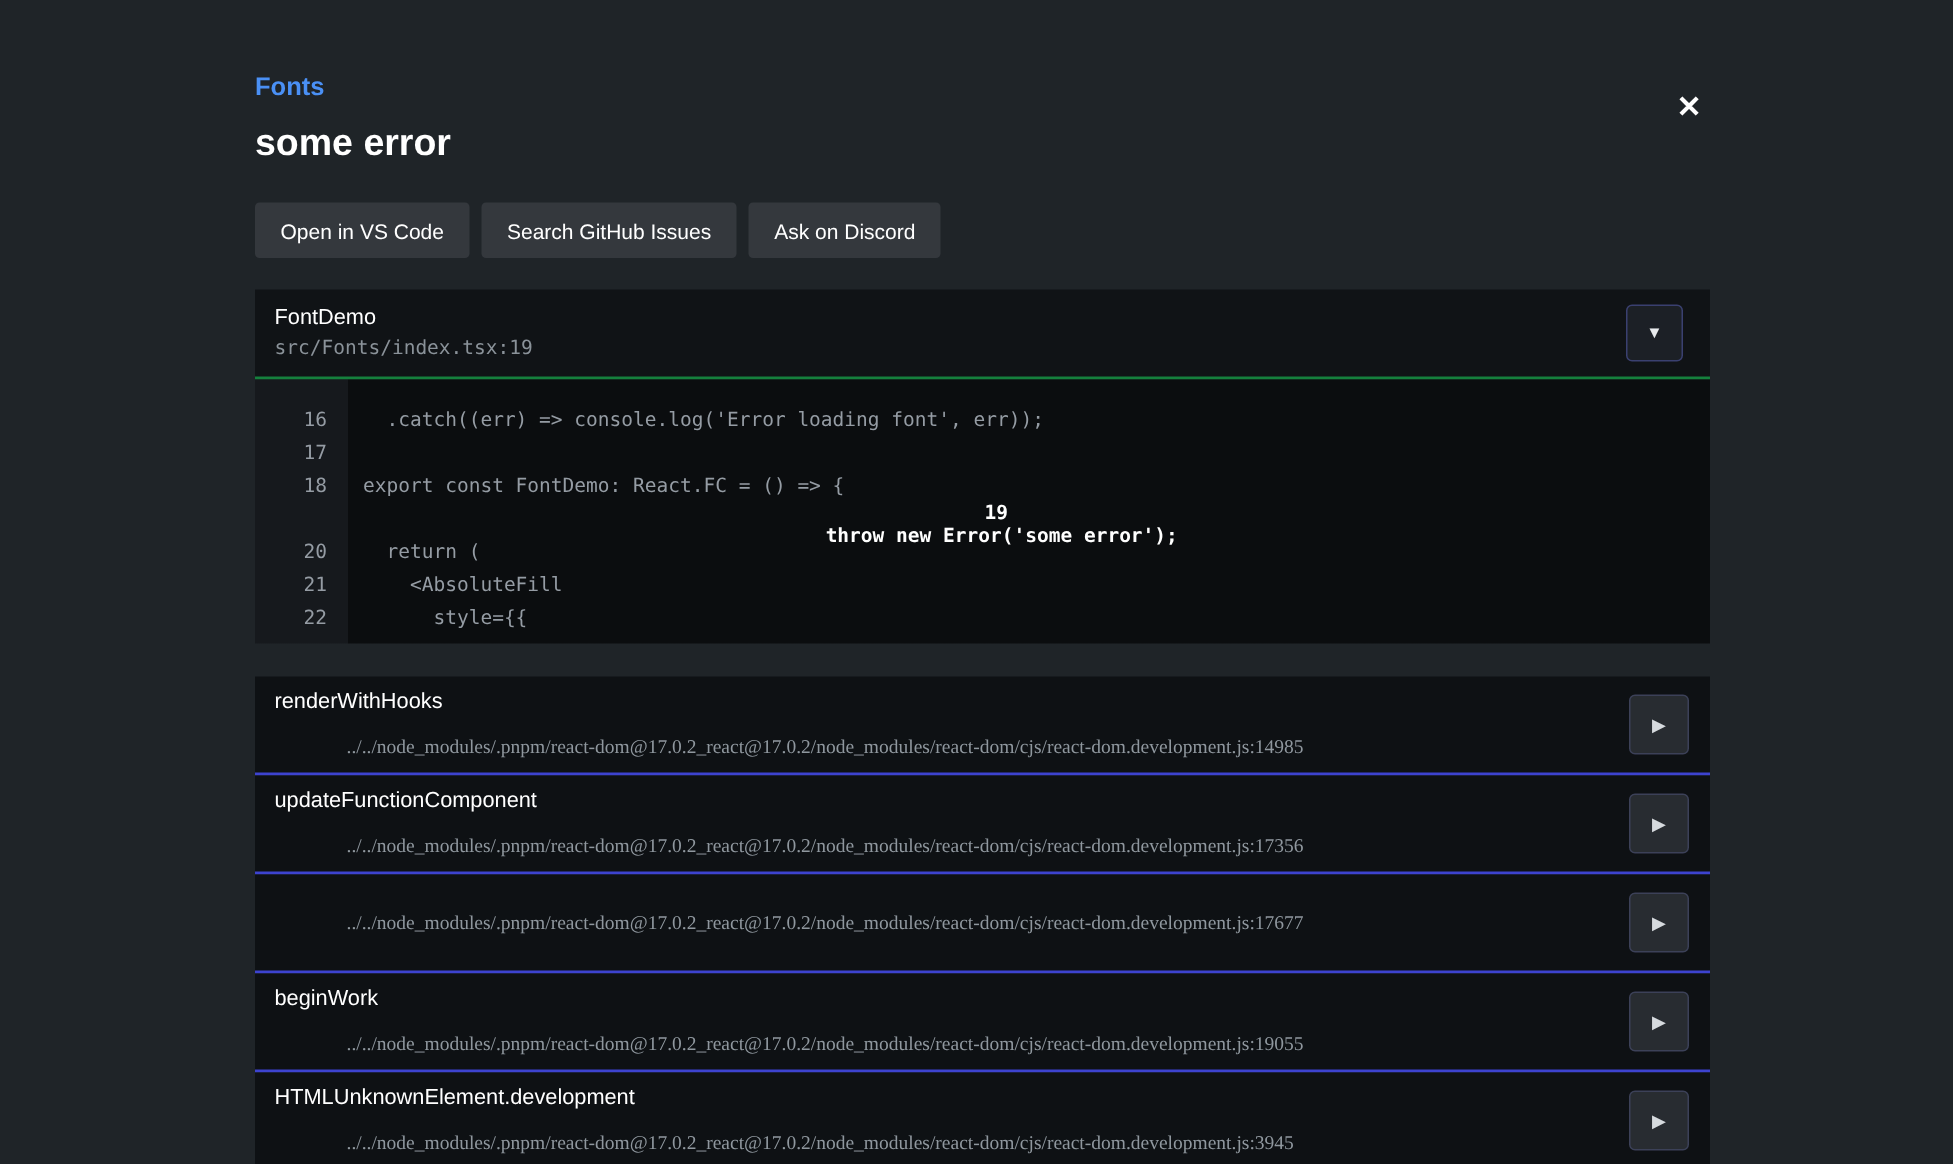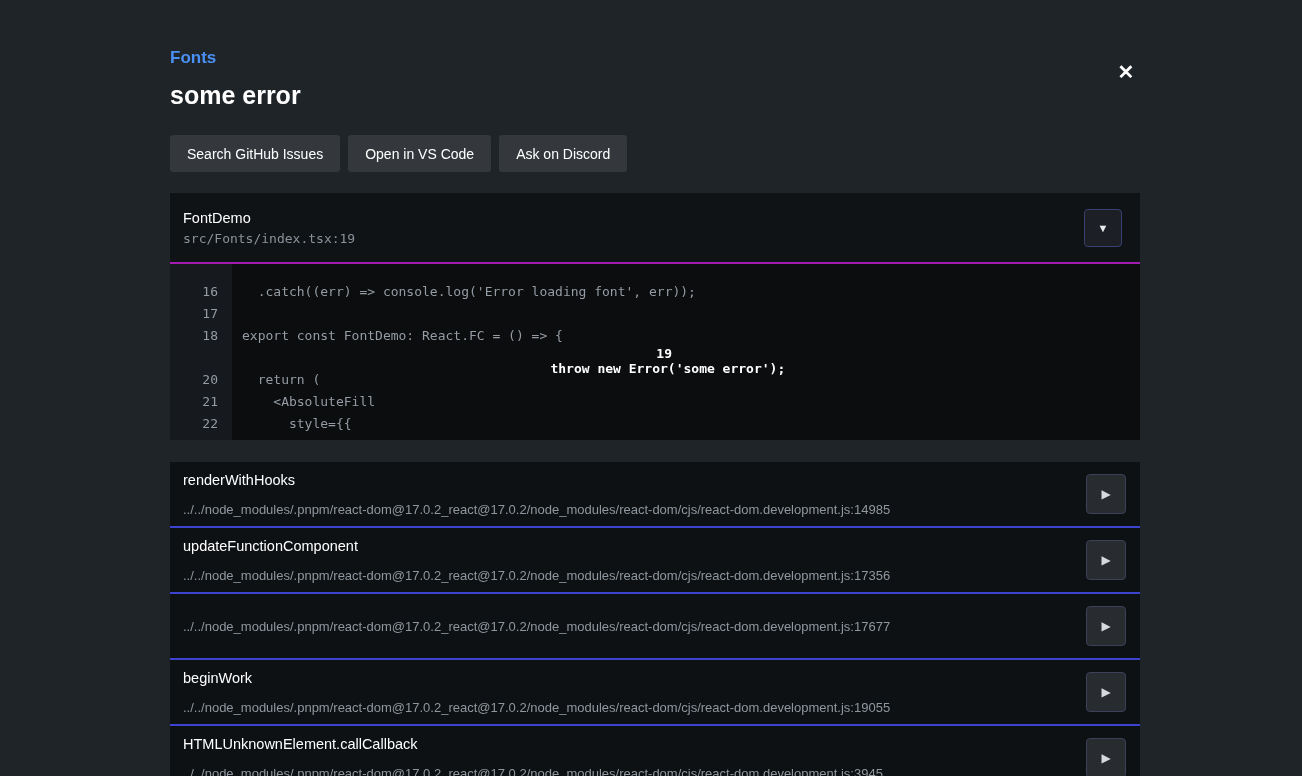--- a/index.html
+++ b/index.html
@@ -26,22 +26,22 @@
   .actions { display:flex; gap:8px; margin-top:25px; }
   .action-btn {
     background:#34383d; color:#fff; border:none; border-radius:3px;
     font-family:inherit; font-size:14px; height:37px; padding:0 17px;
     cursor:pointer; white-space:nowrap;
   }
 
   
   .main-card { margin-top:21px; }
   .frame-header {
-    background:#101316; height:71px;
-    border-bottom:2px solid #a21caf;
+    background:#101316; height:60px;
+    border-bottom:2px solid #15803d;
     display:flex; align-items:center; padding:0 13px;
   }
   .frame-header-text { display:flex; flex-direction:column; gap:5px; }
   .frame-title { font-size:14.5px; color:#ffffff; }
   .frame-location {
     font-family:"DejaVu Sans Mono", monospace;
     font-size:13px; color:#8a9299;
   }
   .collapse-btn {
     margin-left:auto; margin-right:5px;
@@ -70,22 +70,22 @@
   
   .stack-card { margin-top:22px; }
   .stack-row {
     background:#0e1114; height:66px;
     border-bottom:2px solid #3d43cf;
     display:flex; align-items:center; padding:0 14px 0 13px;
   }
   .stack-info { flex:1; min-width:0; display:flex; flex-direction:column; gap:14px; }
   .stack-name { font-size:14.5px; color:#ffffff; }
   .stack-path {
-    font-family:Liberation Sans, sans-serif;
-    font-size:13px; color:#8f979e; white-space:nowrap; overflow:hidden;
+    font-family:Liberation Serif, serif;
+    font-size:13px; color:#8f979e; white-space:nowrap; overflow:hidden;margin-left:48px;
   }
   .expand-btn {
     width:40px; height:40px; flex:none; border-radius:4px;
     background:#282c31; border:1px solid #3c4158;
     color:#d6dade; font-size:12px;
     display:flex; align-items:center; justify-content:center;
     cursor:pointer;
   }
   .stack-row.partial { height:66px; }
 </style>
@@ -94,23 +94,23 @@
 
 <div class="close-btn">✕</div>
 
 <div class="content">
 
   <div class="kicker">Fonts</div>
   <div class="title">some error</div>
 
   <div class="actions">
 
+      <button class="action-btn">Open in VS Code</button>
+
       <button class="action-btn">Search GitHub Issues</button>
-
-      <button class="action-btn">Open in VS Code</button>
 
       <button class="action-btn">Ask on Discord</button>
 
   </div>
 
   <div class="main-card">
     <div class="frame-header">
       <div class="frame-header-text">
         <div class="frame-title">FontDemo</div>
         <div class="frame-location">src/Fonts/index.tsx:19</div>
@@ -195,21 +195,21 @@
           <div class="stack-name">beginWork</div>
           <div class="stack-path">../../node_modules/.pnpm/react-dom@17.0.2_react@17.0.2/node_modules/react-dom/cjs/react-dom.development.js:19055</div>
         </div>
         <div class="expand-btn">
           <span>▶</span>
         </div>
       </div>
 
       <div class="stack-row">
         <div class="stack-info">
-          <div class="stack-name">HTMLUnknownElement.callCallback</div>
+          <div class="stack-name">HTMLUnknownElement.development</div>
           <div class="stack-path">../../node_modules/.pnpm/react-dom@17.0.2_react@17.0.2/node_modules/react-dom/cjs/react-dom.development.js:3945</div>
         </div>
         <div class="expand-btn">
           <span>▶</span>
         </div>
       </div>
 
     <div class="stack-row partial">
       <div class="stack-info"></div>
 

